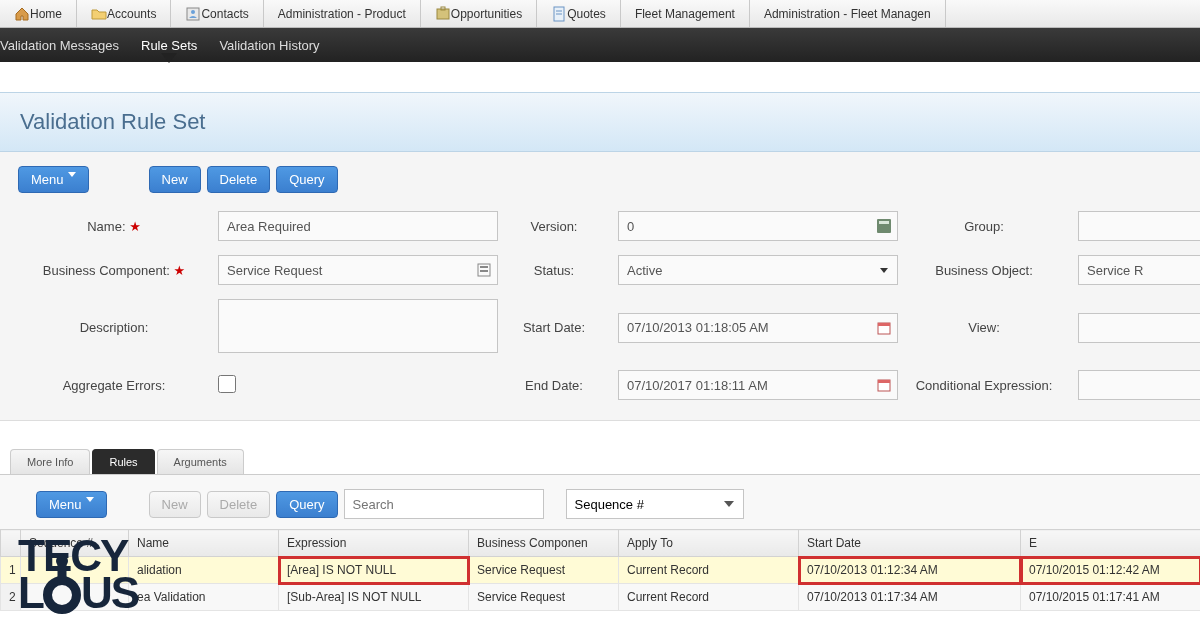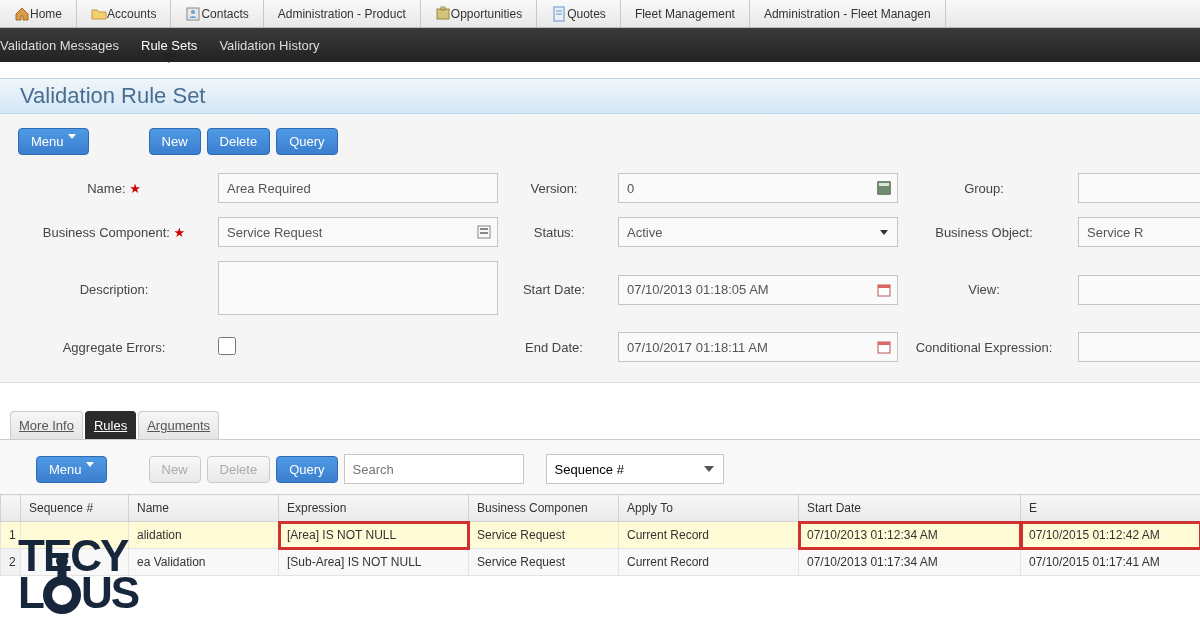--- a/index.html
+++ b/index.html
@@ -3,40 +3,40 @@
 <meta charset="utf-8">
 <style>
 * { margin:0; padding:0; box-sizing:border-box; font-family:Arial,Helvetica,sans-serif; }
 body { background:#fff; font-size:12px; width:1200px; height:628px; overflow:hidden; position:relative; }
 .topnav { display:flex; background:linear-gradient(#f9f9f9,#e8e8e8); border-bottom:1px solid #bbb; height:28px; }
 .topnav .tab { display:flex; align-items:center; padding:0 14px; border-right:1px solid #c9c9c9; cursor:pointer; color:#333; white-space:nowrap; }
 .icon { display:inline-flex; width:16px; height:16px; }
 .subnav { background:linear-gradient(#3a3a3a,#222); height:34px; display:flex; align-items:center; padding:0 0; gap:22px; color:#ddd; font-size:13px; position:relative; }
 .subnav .item.active { color:#fff; font-weight:normal; position:relative; }
 .subnav .item.active::after { content:""; position:absolute; bottom:-10px; left:50%; transform:translateX(-50%); width:0; height:0; border-left:8px solid transparent; border-right:8px solid transparent; border-top:10px solid #222; }
-.hdr { margin-top:16px; background:linear-gradient(#f0f6fb,#d3e7f6); border:1px solid #bcd4e6; border-left:none; border-right:none; padding:4px 20px; }
+.hdr { margin-top:30px; background:linear-gradient(#f0f6fb,#d3e7f6); border:1px solid #bcd4e6; border-left:none; border-right:none; padding:16px 20px; }
 .hdr h1 { font-size:22px; color:#4a6e8f; font-weight:normal; }
 .form-area { background:#f5f5f5; padding:14px 18px 20px 18px; border-bottom:1px solid #ddd; }
 .btnrow { display:flex; gap:6px; margin-bottom:18px; align-items:center; }
 .btn { background:linear-gradient(#4f99e3,#3b7fcf); color:#fff; border:1px solid #2e69b3; border-radius:4px; padding:5px 12px; font-size:13px; cursor:pointer; display:inline-flex; align-items:flex-start; gap:4px; }
 .btn.disabled { background:linear-gradient(#f8f8f8,#e9e9e9); color:#aaa; border-color:#c9c9c9; }
 .formgrid { display:grid; grid-template-columns:200px 280px 120px 280px 180px 140px; row-gap:14px; align-items:center; }
 .lbl { text-align:center; padding-right:8px; color:#444; font-size:13px; }
 .req { color:#c00; }
 .fld { position:relative; }
 .inp { width:100%; height:30px; border:1px solid #c5c5c5; background:#fafafa; padding:0 8px; font-size:13px; color:#555; }
 .inp.sel { appearance:none; }
 .ta { width:100%; height:54px; border:1px solid #c5c5c5; background:#fafafa; resize:none; }
 .inp-icon { position:absolute; right:7px; top:50%; transform:translateY(-50%); width:14px; height:14px; pointer-events:none; }
 .tabs2 { display:flex; margin-top:28px; padding:0 10px; gap:2px; }
-.tabs2 .t { padding:6px 8px; border:1px solid #ccc; border-bottom:none; background:linear-gradient(#f6f6f6,#e5e5e5); color:#555; border-radius:4px 4px 0 0; cursor:pointer; font-size:13px;text-decoration:underline; }
+.tabs2 .t { padding:6px 16px; border:1px solid #ccc; border-bottom:none; background:linear-gradient(#f6f6f6,#e5e5e5); color:#555; border-radius:4px 4px 0 0; cursor:pointer; font-size:11px; }
 .tabs2 .t.active { background:#2b2b2b; color:#ffffff; border-color:#2b2b2b; }
 .grid-area { border-top:1px solid #ccc; background:#f8f8f8; padding:14px 0 0 0; }
 .gridbtns { display:flex; gap:6px; align-items:center; padding:0 0 0 36px; margin-bottom:10px; }
-.srch { height:30px; border:1px solid #c5c5c5; padding:0 8px; font-size:13px; width:180px; }
+.srch { height:30px; border:1px solid #c5c5c5; padding:0 8px; font-size:13px; width:200px; }
 .selbox { height:30px; border:1px solid #c5c5c5; padding:0 26px 0 8px; font-size:13px; background:#fff; appearance:none; width:178px; }
 .selwrap { position:relative; display:inline-block; }
 .selwrap .caret { position:absolute; right:10px; top:50%; transform:translateY(-50%); width:0;height:0;border-left:5px solid transparent;border-right:5px solid transparent;border-top:6px solid #555; }
 .table { width:100%; border-collapse:collapse; table-layout:fixed; }
 .table th { background:linear-gradient(#f7f7f7,#e9e9e9); border:1px solid #d2d2d2; padding:6px 8px; font-weight:normal; color:#333; font-size:12px; text-align:left; white-space:nowrap; overflow:hidden; }
 .table td { border:1px solid #e4e4e4; padding:6px 8px; font-size:12px; color:#333; white-space:nowrap; overflow:hidden; }
 .table tr.active td { background:#fffbd6; }
 .redbox { outline:3px solid #d03030; outline-offset:-2px; }
 .rownum { width:20px; text-align:center; border:1px solid #d2d2d2; background:#f2f2f2; }
 .watermark { position:absolute; left:18px; bottom:14px; font-family:"Arial Black",sans-serif; font-weight:900; font-size:44px; line-height:0.84; color:#17263b; letter-spacing:-2px; }

